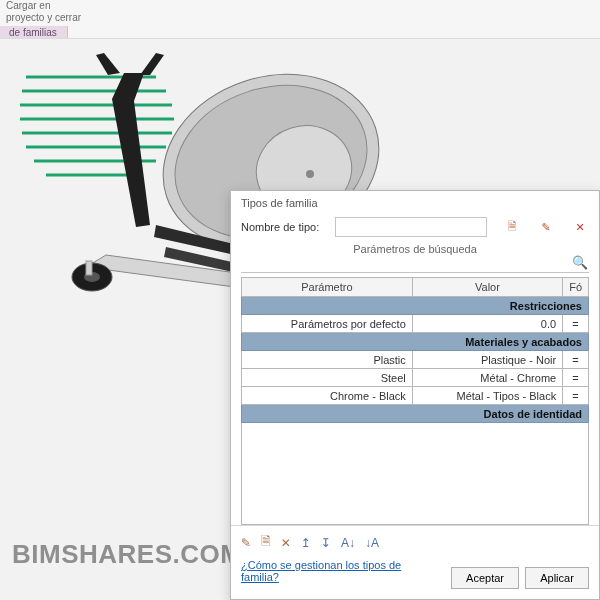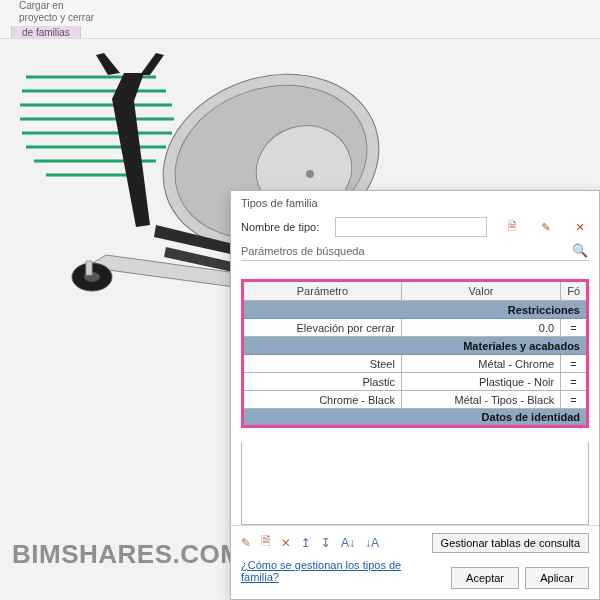--- a/index.html
+++ b/index.html
@@ -6,21 +6,20 @@
   html, body { width: 600px; height: 600px; overflow: hidden; }
   body { background: #f6f6f6; position: relative; }
 
   
   .ribbon {
     position: absolute;
     left: 0; top: 0;
     font-size: 10px;
     color: #6a6a6a;
     line-height: 1.2;
-    padding-left: 13px;
   }
   .ribbon .btn-label { padding: 0 6px 2px 6px; }
   .panel-tab {
     display: inline-block;
     background: #e7dae6;
     border: 1px solid #d5bfd3;
     border-top: none;
     padding: 1px 10px;
     font-size: 10px;
     color: #6a4a69;
@@ -92,27 +91,28 @@
   }
   .icon-btn.red { color: #c0392b; }
   .search-row {
     display: flex;
     align-items: center;
     margin: 2px 10px 4px 10px;
     border-bottom: 1px solid #c4c4c4;
     font-size: 11px;
     color: #666;
     padding-bottom: 2px;
+    flex-direction: column;
   }
   .search-row .q { margin-left: auto; font-size: 13px; color: #555; }
 
   
   .param-table {
-    margin: 14px 10px;
-    border: 3px solid #ec4899;
+    margin: 0 10px;
+    border: 1px solid #ec4899;
     border-collapse: collapse;
     width: calc(100% - 20px);
     font-size: 11px;
   }
   .param-table th {
     background: #f4f4f4;
     border: 1px solid #b7b7b7;
     font-weight: normal;
     padding: 3px 6px;
     text-align: center;
@@ -266,35 +266,35 @@
         <th>Parámetro</th>
         <th>Valor</th>
         <th>Fó</th>
       </tr>
     </thead>
     <tbody>
       <tr class="group">
           <td colspan="3">Restricciones</td>
         </tr>
       <tr>
-        <td>Elevación por cerrar</td>
+        <td>Parámetros por defecto</td>
         <td>0.0</td>
         <td class="eq">=</td>
       </tr>
       <tr class="group">
           <td colspan="3">Materiales y acabados</td>
         </tr>
       <tr>
+        <td>Plastic</td>
+        <td>Plastique - Noir</td>
+        <td class="eq">=</td>
+      </tr>
+      <tr>
         <td>Steel</td>
         <td>Métal - Chrome</td>
-        <td class="eq">=</td>
-      </tr>
-      <tr>
-        <td>Plastic</td>
-        <td>Plastique - Noir</td>
         <td class="eq">=</td>
       </tr>
       <tr>
         <td>Chrome - Black</td>
         <td>Métal - Tipos - Black</td>
         <td class="eq">=</td>
       </tr>
       <tr class="group">
           <td colspan="3">Datos de identidad</td>
         </tr>
@@ -304,21 +304,20 @@
 
   <div class="dlg-bottom">
     <div class="tools-row">
       <span class="tool">✎</span>
       <span class="tool">🗎</span>
       <span class="tool">✕</span>
       <span class="tool blue">↥</span>
       <span class="tool blue">↧</span>
       <span class="tool blue">A↓</span>
       <span class="tool blue">↓A</span>
-      <button class="manage-btn">Gestionar tablas de consulta</button>
     </div>
     <div class="btn-row">
       <a class="link">¿Cómo se gestionan los tipos de familia?</a>
       <div class="btns-right">
         <button class="btn">Aceptar</button>
         <button class="btn">Aplicar</button>
       </div>
     </div>
   </div>
 </div>

